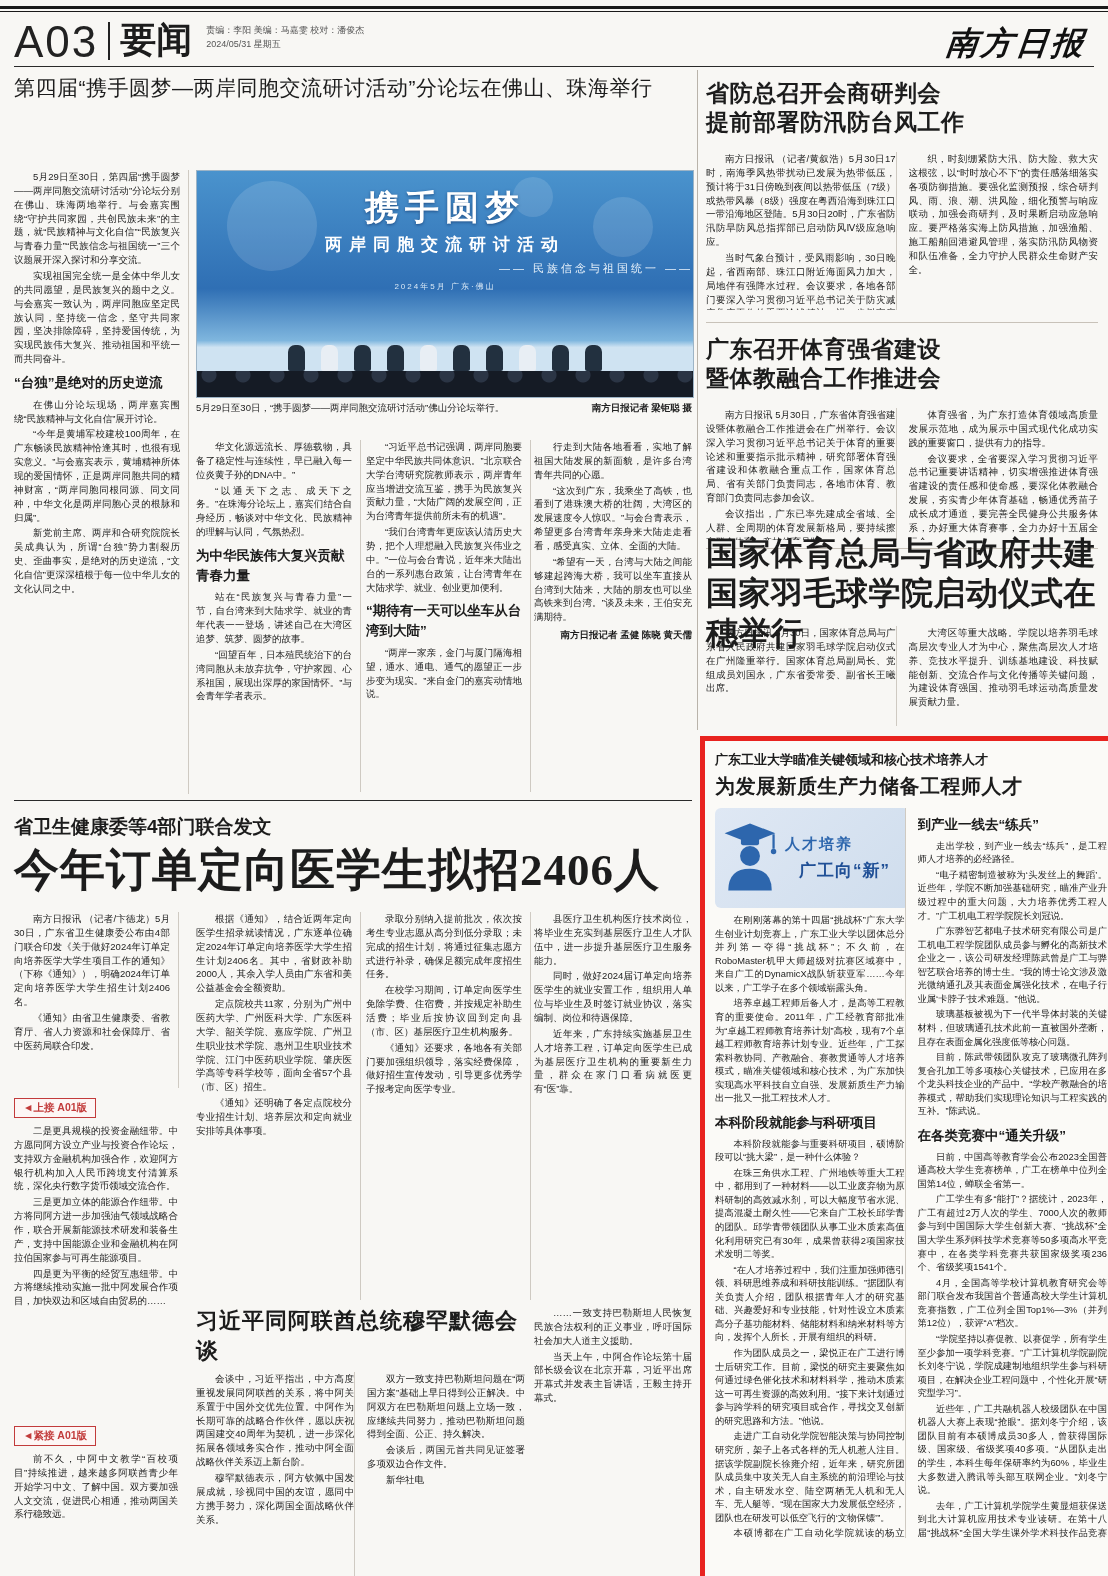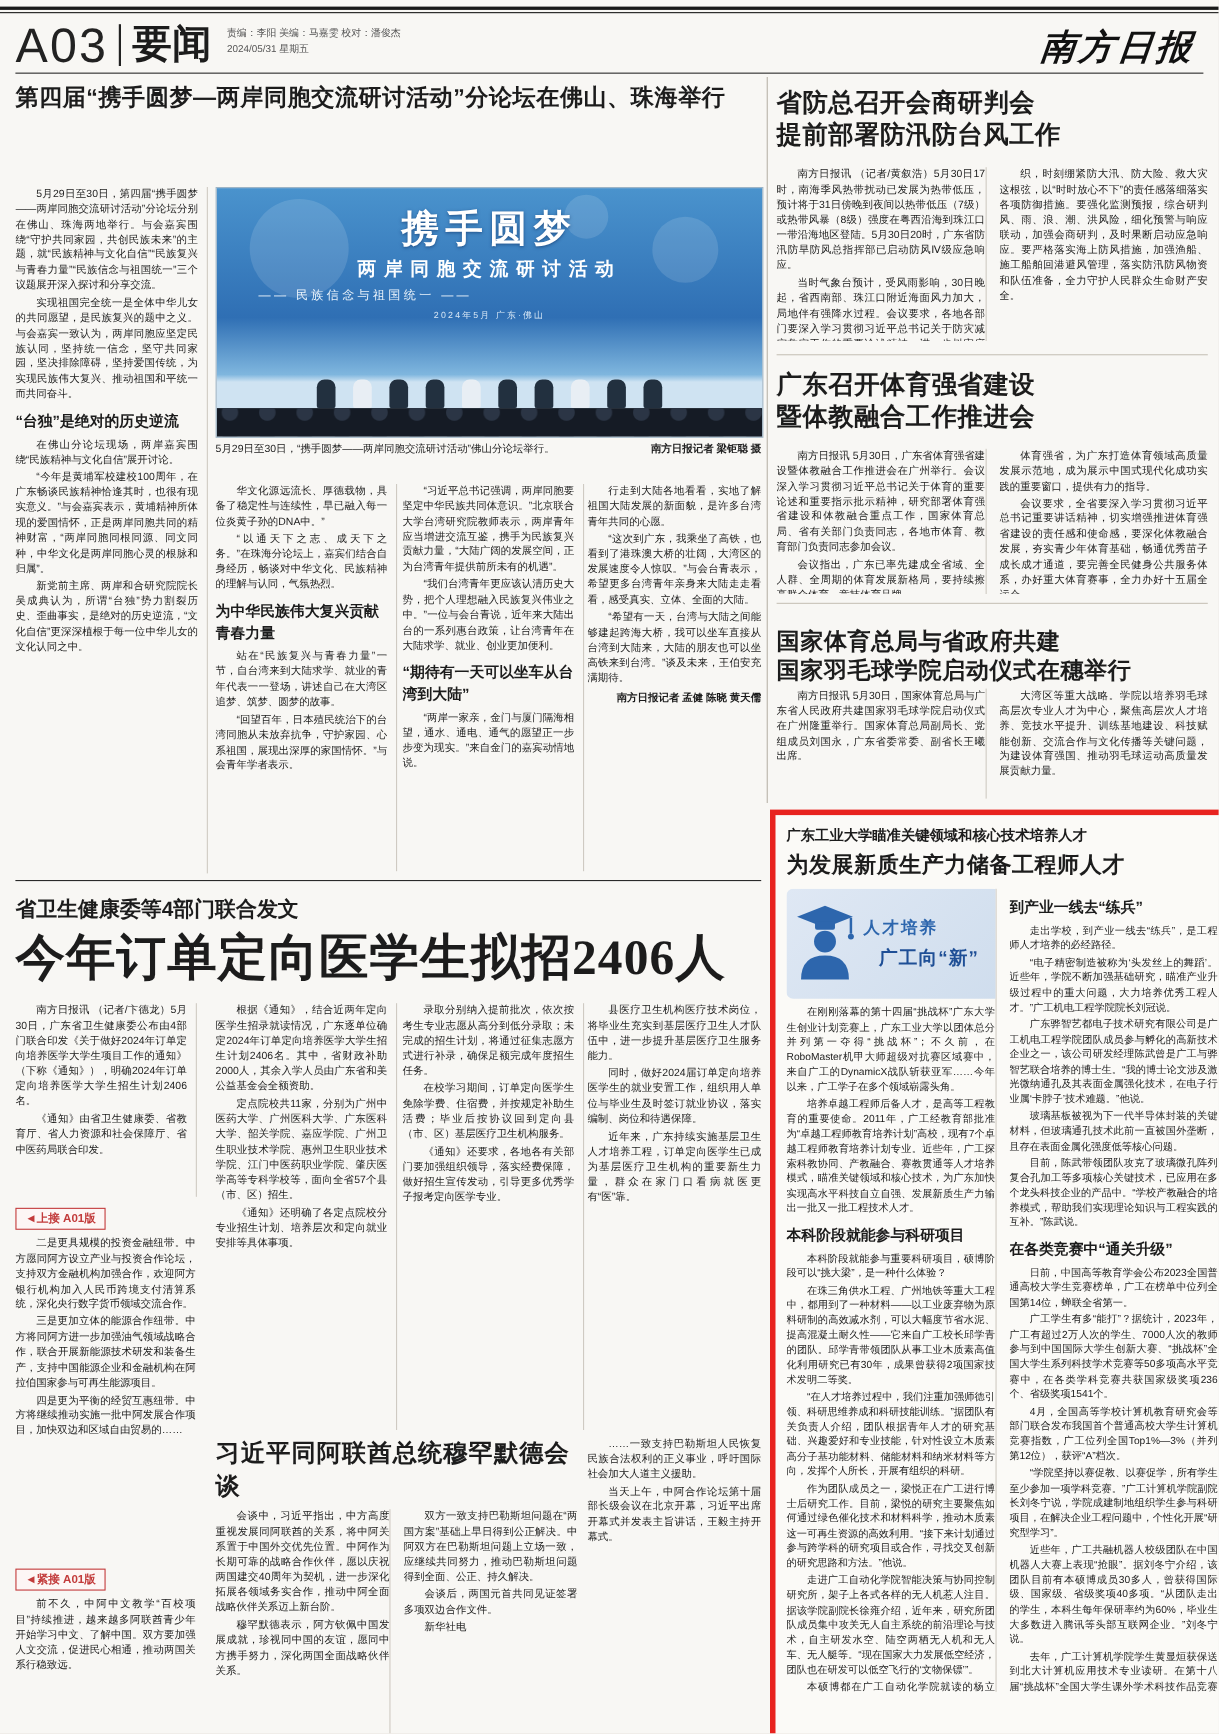--- a/index.html
+++ b/index.html
@@ -18,31 +18,31 @@
   .masthead{right:22px;top:22px;font-family:"DejaVu Serif","Liberation Serif",serif;
             font-style:italic;font-weight:900;font-size:32px;letter-spacing:3px;color:#111;transform:skewX(-6deg);}
   .hdr-rule{left:14px;top:66px;width:1080px;height:1px;background:#2a2a2a;}
   
   .col{font-size:9.5px;line-height:1.46;text-align:justify;overflow:hidden;}
   .col p{margin:0 0 2px;text-indent:2em;}
   .col .h{font-weight:900;font-size:13.5px;margin:7px 0 5px;text-indent:0;text-align:left;}
   .col .by{text-align:right;font-weight:700;text-indent:0;margin-top:4px;}
   .vsep{border-right:1px solid #cfcac2;}
   
-  .kicker1{left:14px;top:74px;width:678px;font-size:21px;font-weight:700;letter-spacing:.5px;}
+  .kicker1{left:14px;top:74px;width:678px;font-size:21px;font-weight:400;letter-spacing:.5px;}
   .head1{left:14px;top:102px;width:678px;font-family:"Liberation Serif","DejaVu Serif",serif;
          font-size:48px;font-weight:900;letter-spacing:1px;}
   .main-col1{left:14px;top:170px;width:166px;height:624px;padding-right:8px;}
   .photo{left:196px;top:170px;width:496px;height:226px;border:1px solid #9db4c6;
          background:linear-gradient(180deg,#4a93cd 0%,#2f6fb4 52%,#7fb6de 75%,#cfe3f2 78%,#cfe3f2 100%);overflow:hidden;text-decoration:underline;}
   .photo .bubble{position:absolute;border-radius:50%;background:rgba(255,255,255,.13);}
   .ph-title{position:absolute;top:14px;left:0;width:100%;text-align:center;color:#fff;
             font-family:"Liberation Serif",serif;font-size:34px;font-weight:900;letter-spacing:6px;text-shadow:0 1px 3px rgba(10,40,90,.6);}
   .ph-sub{position:absolute;top:62px;left:0;width:100%;text-align:center;color:#fff;font-size:17px;font-weight:700;letter-spacing:7px;}
-  .ph-slogan{position:absolute;top:90px;left:0;width:100%;text-align:left;color:#eaf3fb;font-size:11px;letter-spacing:3px;margin-left:38px;}
+  .ph-slogan{position:absolute;top:90px;left:0;width:100%;text-align:right;color:#eaf3fb;font-size:11px;letter-spacing:3px;}
   .ph-date{position:absolute;top:110px;left:0;width:100%;text-align:center;color:#d8e8f6;font-size:8px;letter-spacing:2px;}
   .stage{position:absolute;left:0;bottom:26px;width:100%;height:44px;display:flex;justify-content:center;gap:16px;align-items:flex-end;}
   .figure{width:17px;height:26px;background:#22303f;border-radius:7px 7px 2px 2px;}
   .figure.light{background:#e8eef4;}
   .audience{position:absolute;left:0;bottom:0;width:100%;height:26px;background:
      radial-gradient(circle at 12px 4px,#2b3545 7px,transparent 8px) repeat-x,#151b25;background-size:34px 26px;}
   .caption-row{left:196px;top:402px;width:496px;display:flex;justify-content:space-between;font-size:9.5px;color:#222;}
   .mcol{top:440px;height:352px;width:156px;padding-right:8px;}
   .mcol2{left:196px;} .mcol3{left:366px;} .mcol4{left:534px;width:158px;border-right:none;}
   
@@ -241,21 +241,21 @@
         <p class="p">南方日报讯 5月30日，广东省体育强省建设暨体教融合工作推进会在广州举行。会议深入学习贯彻习近平总书记关于体育的重要论述和重要指示批示精神，研究部署体育强省建设和体教融合重点工作，国家体育总局、省有关部门负责同志，各地市体育、教育部门负责同志参加会议。</p>
         <p class="p">会议指出，广东已率先建成全省域、全人群、全周期的体育发展新格局，要持续擦亮群众体育、竞技体育品牌。</p>
       </div>
     <div class="col" style="height:132px;">
         <p class="p">体育强省，为广东打造体育领域高质量发展示范地，成为展示中国式现代化成功实践的重要窗口，提供有力的指导。</p>
         <p class="p">会议要求，全省要深入学习贯彻习近平总书记重要讲话精神，切实增强推进体育强省建设的责任感和使命感，要深化体教融合发展，夯实青少年体育基础，畅通优秀苗子成长成才通道，要完善全民健身公共服务体系，办好重大体育赛事，全力办好十五届全运会。</p>
       </div>
   </div>
   <div class="abs r-rule" style="top:548px;"></div>
 
-  <div class="abs rhead" style="top:570px;font-size:21px;">
+  <div class="abs rhead" style="top:533px;font-size:32px;">
     <div>国家体育总局与省政府共建</div>
     <div>国家羽毛球学院启动仪式在穗举行</div>
   </div>
   <div class="abs rbody" style="top:626px;">
     <div class="col vsep" style="height:100px;">
         <p class="p">南方日报讯 5月30日，国家体育总局与广东省人民政府共建国家羽毛球学院启动仪式在广州隆重举行。国家体育总局副局长、党组成员刘国永，广东省委常委、副省长王曦出席。</p>
       </div>
     <div class="col" style="height:100px;">
         <p class="p">大湾区等重大战略。学院以培养羽毛球高层次专业人才为中心，聚焦高层次人才培养、竞技水平提升、训练基地建设、科技赋能创新、交流合作与文化传播等关键问题，为建设体育强国、推动羽毛球运动高质量发展贡献力量。</p>
       </div>

